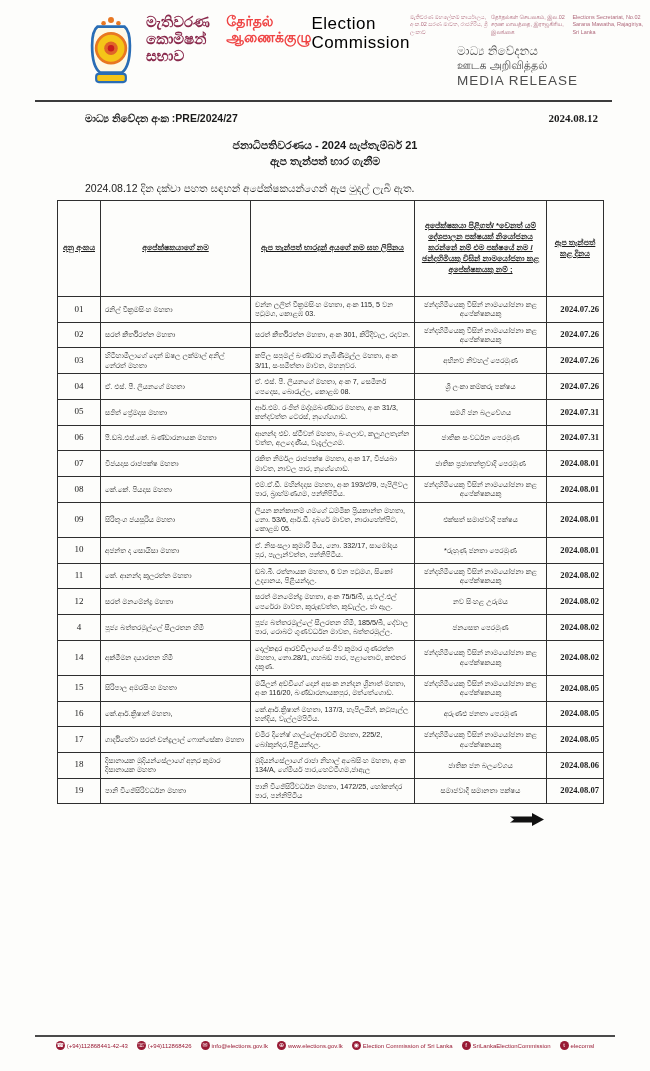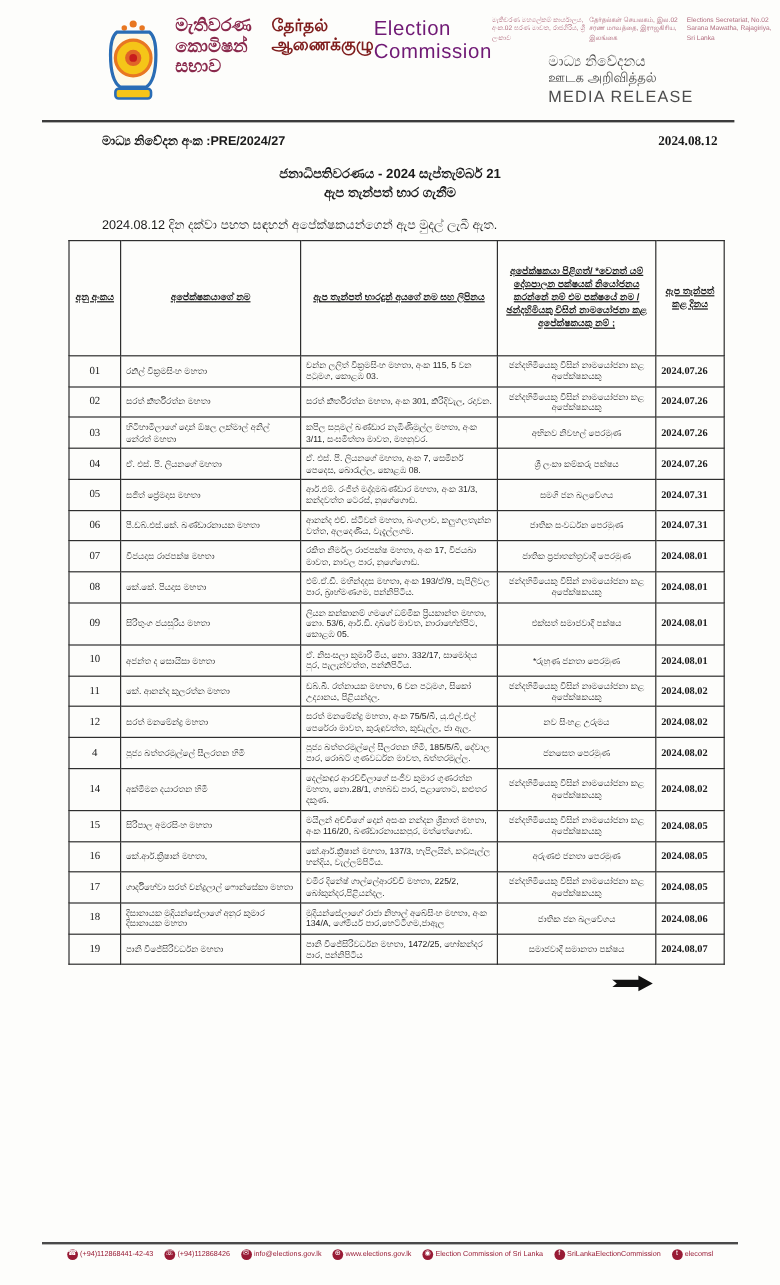--- a/index.html
+++ b/index.html
@@ -6,22 +6,22 @@
   .page{
     position:relative;width:650px;height:1071px;margin:0 auto;
     background:#fdfdfb;overflow:hidden;
     font-family:"Liberation Sans",sans-serif;color:#1a1a1a;
   }
   
   .masthead{position:absolute;top:14px;left:84px;display:flex;gap:8px;}
   .emblem{width:54px;height:74px;flex:0 0 auto;}
   .mast-text{display:flex;flex-direction:row;line-height:1.12;}
   .org-si{font-size:15px;font-weight:bold;color:#8a2a4d;}
-  .org-ta{font-size:14px;font-weight:bold;color:#7f1d1d;}
-  .org-en{font-size:17px;color:#701a75;letter-spacing:.5px;}
+  .org-ta{font-size:14px;font-weight:bold;color:#ef4444;}
+  .org-en{font-size:17px;color:#000000;letter-spacing:.5px;}
   .addr{font-size:5.5px;color:#b06a7d;line-height:1.35;}
   .release-block{position:absolute;top:44px;right:72px;text-align:left;color:#4d4d4d;line-height:1.25;}
   .rel-si{font-size:12px;}
   .rel-ta{font-size:11px;}
   .rel-en{font-size:13.5px;letter-spacing:1px;}
   .head-rule{position:absolute;top:100px;left:35px;width:577px;height:2px;background:#3c3c3c;}
   
   .meta-label{position:absolute;top:112px;left:85px;font-size:10.5px;font-weight:bold;}
   .meta-date{position:absolute;top:112px;right:52px;font-size:11px;font-weight:bold;font-family:"Liberation Serif",serif;}
   .title-block{position:absolute;top:138px;left:0;width:650px;text-align:center;font-weight:bold;font-size:11px;line-height:1.45;}
@@ -30,21 +30,21 @@
   .tbl-wrap{position:absolute;top:200px;left:57px;width:546px;}
   table{border-collapse:collapse;table-layout:fixed;width:546px;}
   th,td{border:1px solid #2f2f2f;padding:3px 4px;vertical-align:middle;overflow:hidden;}
   th{font-size:7.8px;font-weight:bold;line-height:1.4;text-align:center;text-decoration:underline;}
   thead tr{height:96px;}
   td{font-size:7.2px;line-height:1.3;}
   td.c-no{text-align:center;font-family:"Liberation Serif",serif;font-size:9px;}
   td.c-cand{text-align:left;}
   td.c-dep{text-align:left;}
   td.c-party{text-align:center;}
-  td.c-date{text-align:left;font-family:"Liberation Serif",serif;font-size:8.6px;font-weight:bold;white-space:nowrap;}
+  td.c-date{text-align:right;font-family:"Liberation Serif",serif;font-size:8.6px;font-weight:bold;white-space:nowrap;}
   col.w-no{width:43px;} col.w-cand{width:150px;} col.w-dep{width:164px;}
   col.w-party{width:132px;} col.w-date{width:57px;}
   
   .next-arrow{position:absolute;right:58px;margin-top:8px;}
   
   .footer-rule{position:absolute;top:1035px;left:35px;width:580px;height:2px;background:#4a4a4a;}
   .footer{position:absolute;top:1041px;left:35px;width:580px;display:flex;justify-content:center;gap:9px;align-items:center;}
   .f-item{display:flex;align-items:center;gap:2px;}
   .ficon{width:9px;height:9px;border-radius:50%;background:#981b35;color:#fff;font-size:6px;line-height:9px;text-align:center;display:inline-block;}
   .f-text{font-size:6px;color:#981b35;white-space:nowrap;}

